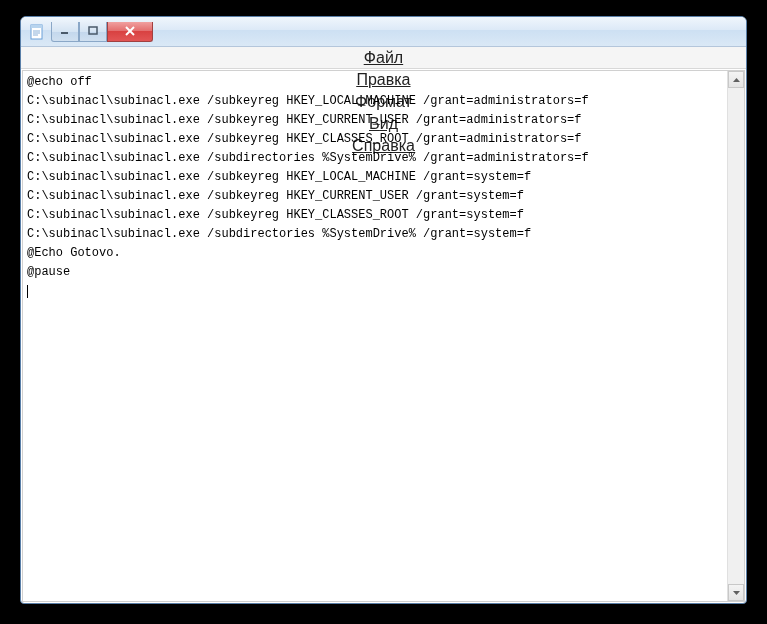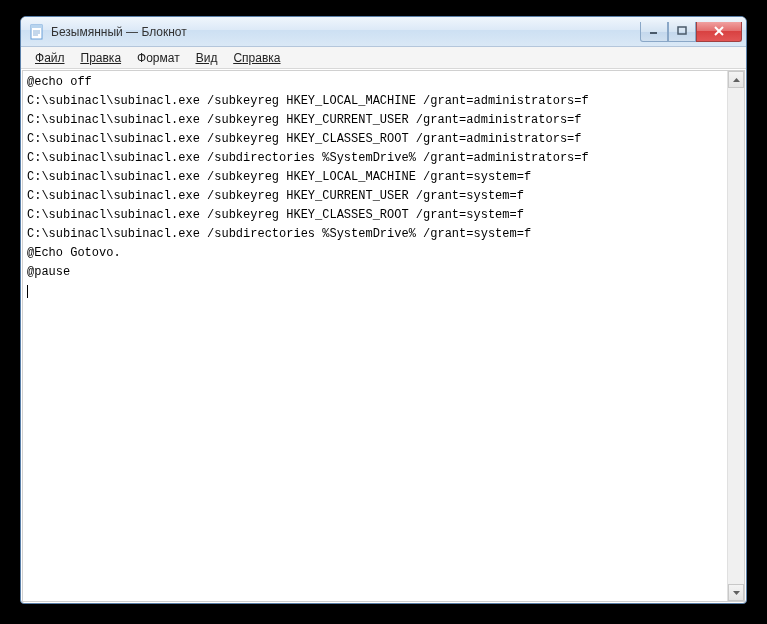--- a/index.html
+++ b/index.html
@@ -70,21 +70,22 @@
       color: #fff;
     }
     .ctrl-btn svg { display: block; }
     .menubar {
       height: 22px;
       background: #f5f5f5;
       border-bottom: 1px solid #d8d8d8;
       display: flex;
       align-items: center;
       padding: 0 6px;
-      font-size: 12px;
+      font-size: 16px;
+      flex-direction: column;
     }
     .menu-item {
       padding: 2px 8px;
       cursor: pointer;
       color: #222;
     }
     .menu-item .ul { text-decoration: underline; }
     .content-wrap {
       flex: 1;
       display: flex;
@@ -139,21 +140,20 @@
   <div class="titlebar">
     <span class="app-icon">
       <svg width="16" height="16" viewBox="0 0 16 16">
         <rect x="2" y="1" width="11" height="14" fill="#fff" stroke="#6aa0d8" stroke-width="1"></rect>
         <rect x="2" y="1" width="11" height="3" fill="#b8d4ee"></rect>
         <line x1="4" y1="7" x2="11" y2="7" stroke="#8ab0d8" stroke-width="1"></line>
         <line x1="4" y1="9" x2="11" y2="9" stroke="#8ab0d8" stroke-width="1"></line>
         <line x1="4" y1="11" x2="9" y2="11" stroke="#8ab0d8" stroke-width="1"></line>
       </svg>
     </span>
-    <span class="title-text">Безымянный — Блокнот</span>
     <div class="window-controls">
       <div class="ctrl-btn">
         <svg width="10" height="10">
             <line x1="1" y1="7" x2="8" y2="7" stroke="#4a5a6a" stroke-width="2"></line>
           </svg>
       </div>
       <div class="ctrl-btn">
         <svg width="10" height="10">
             <rect x="1" y="1" width="8" height="7" fill="none" stroke="#4a5a6a" stroke-width="1.5"></rect>
           </svg>

